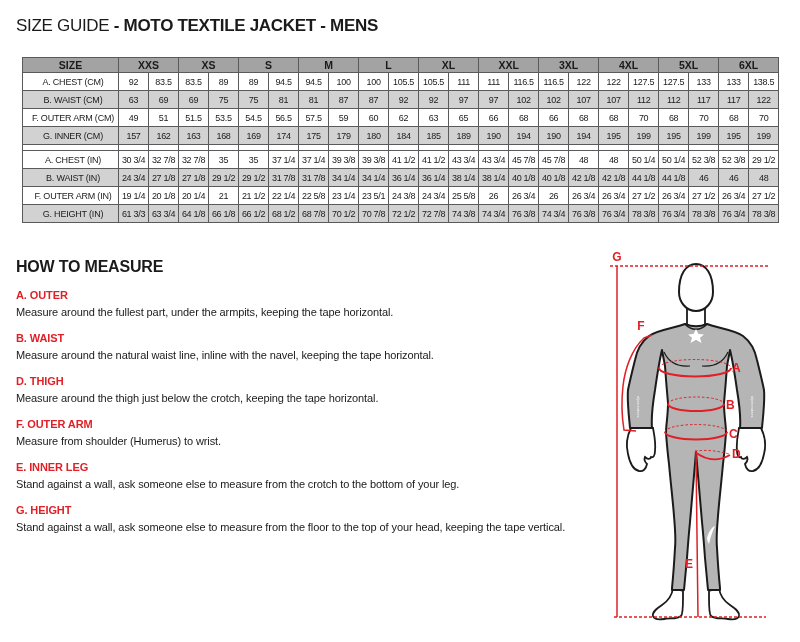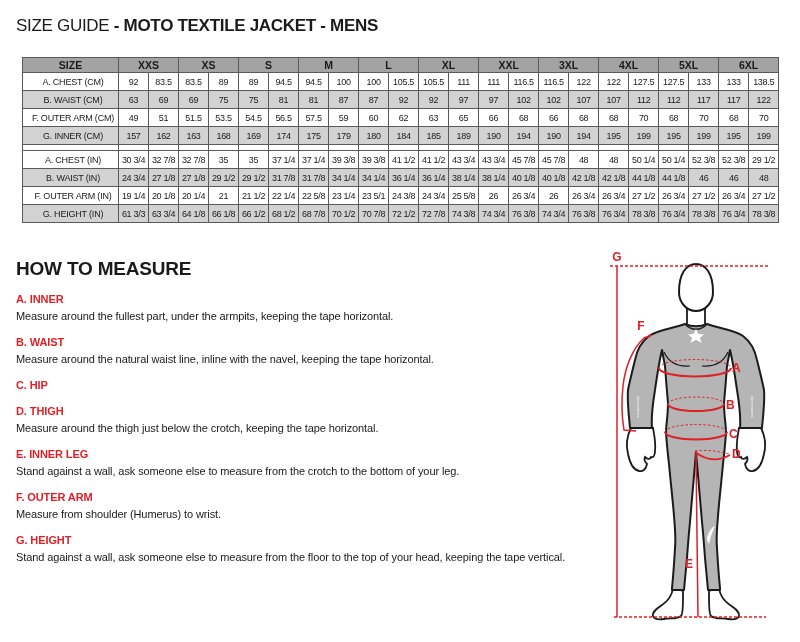--- a/index.html
+++ b/index.html
@@ -19,21 +19,21 @@
   }
   .size-table th, .size-table td { border:1px solid #5a5a5c; overflow:hidden; }
   .size-table th { height:15px; font-size:10.5px; font-weight:700; background:#a3a3a3; text-align:center; }
   .size-table td { height:18px; font-size:9px; background:#fff; }
   .size-table td.label { font-weight:400; text-align:center; padding-left:5px; letter-spacing:-0.2px; }
   .size-table td.val { text-align:center; letter-spacing:-0.3px; padding:0; }
   .size-table tr.shade td { background:#d2d2d2; }
   .size-table tr.sp td { height:6px; background:#fff; }
   
   .htm { position:absolute; left:16px; top:258px; width:600px; }
-  .htm-heading { font-size:19px; font-weight:700; letter-spacing:-0.2px; margin-bottom:13px; }
+  .htm-heading { font-size:16px; font-weight:700; letter-spacing:-0.2px; margin-bottom:13px; }
   .htm-item { margin-bottom:13px; }
   .htm-label { color:#e01f26; font-size:11px; font-weight:700; line-height:13px; letter-spacing:-0.1px; }
   .htm-desc { font-size:11px; line-height:14px; margin-top:3px; white-space:nowrap; letter-spacing:-0.1px; }
   
   .figure { position:absolute; left:595px; top:250px; width:200px; height:395px; }
   .figure svg { display:block; }
   .red-label { fill:#e01f26; font-family:"Liberation Sans", sans-serif; font-weight:700; font-size:12px; }
 </style>
 </head>
 <body>
@@ -310,41 +310,40 @@
           <td class="val">76 3/4</td>
           <td class="val">78 3/8</td>
         </tr>
       </tbody>
   </table>
 
   <div class="htm">
     <h2 class="htm-heading">HOW TO MEASURE</h2>
     <div>
         <div class="htm-item">
-          <div class="htm-label">A. INNER</div>
+          <div class="htm-label">A. OUTER</div>
           <div class="htm-desc">Measure around the fullest part, under the armpits, keeping the tape horizontal.</div>
         </div>
         <div class="htm-item">
           <div class="htm-label">B. WAIST</div>
           <div class="htm-desc">Measure around the natural waist line, inline with the navel, keeping the tape horizontal.</div>
         </div>
         <div class="htm-item">
-          <div class="htm-label">C. HIP</div>
         </div>
         <div class="htm-item">
           <div class="htm-label">D. THIGH</div>
           <div class="htm-desc">Measure around the thigh just below the crotch, keeping the tape horizontal.</div>
         </div>
         <div class="htm-item">
+          <div class="htm-label">F. OUTER ARM</div>
+          <div class="htm-desc">Measure from shoulder (Humerus) to wrist.</div>
+        </div>
+        <div class="htm-item">
           <div class="htm-label">E. INNER LEG</div>
           <div class="htm-desc">Stand against a wall, ask someone else to measure from the crotch to the bottom of your leg.</div>
-        </div>
-        <div class="htm-item">
-          <div class="htm-label">F. OUTER ARM</div>
-          <div class="htm-desc">Measure from shoulder (Humerus) to wrist.</div>
         </div>
         <div class="htm-item">
           <div class="htm-label">G. HEIGHT</div>
           <div class="htm-desc">Stand against a wall, ask someone else to measure from the floor to the top of your head, keeping the tape vertical.</div>
         </div>
       </div>
   </div>
 
   <div class="figure">
     <svg width="200" height="395" viewBox="0 0 200 395">

